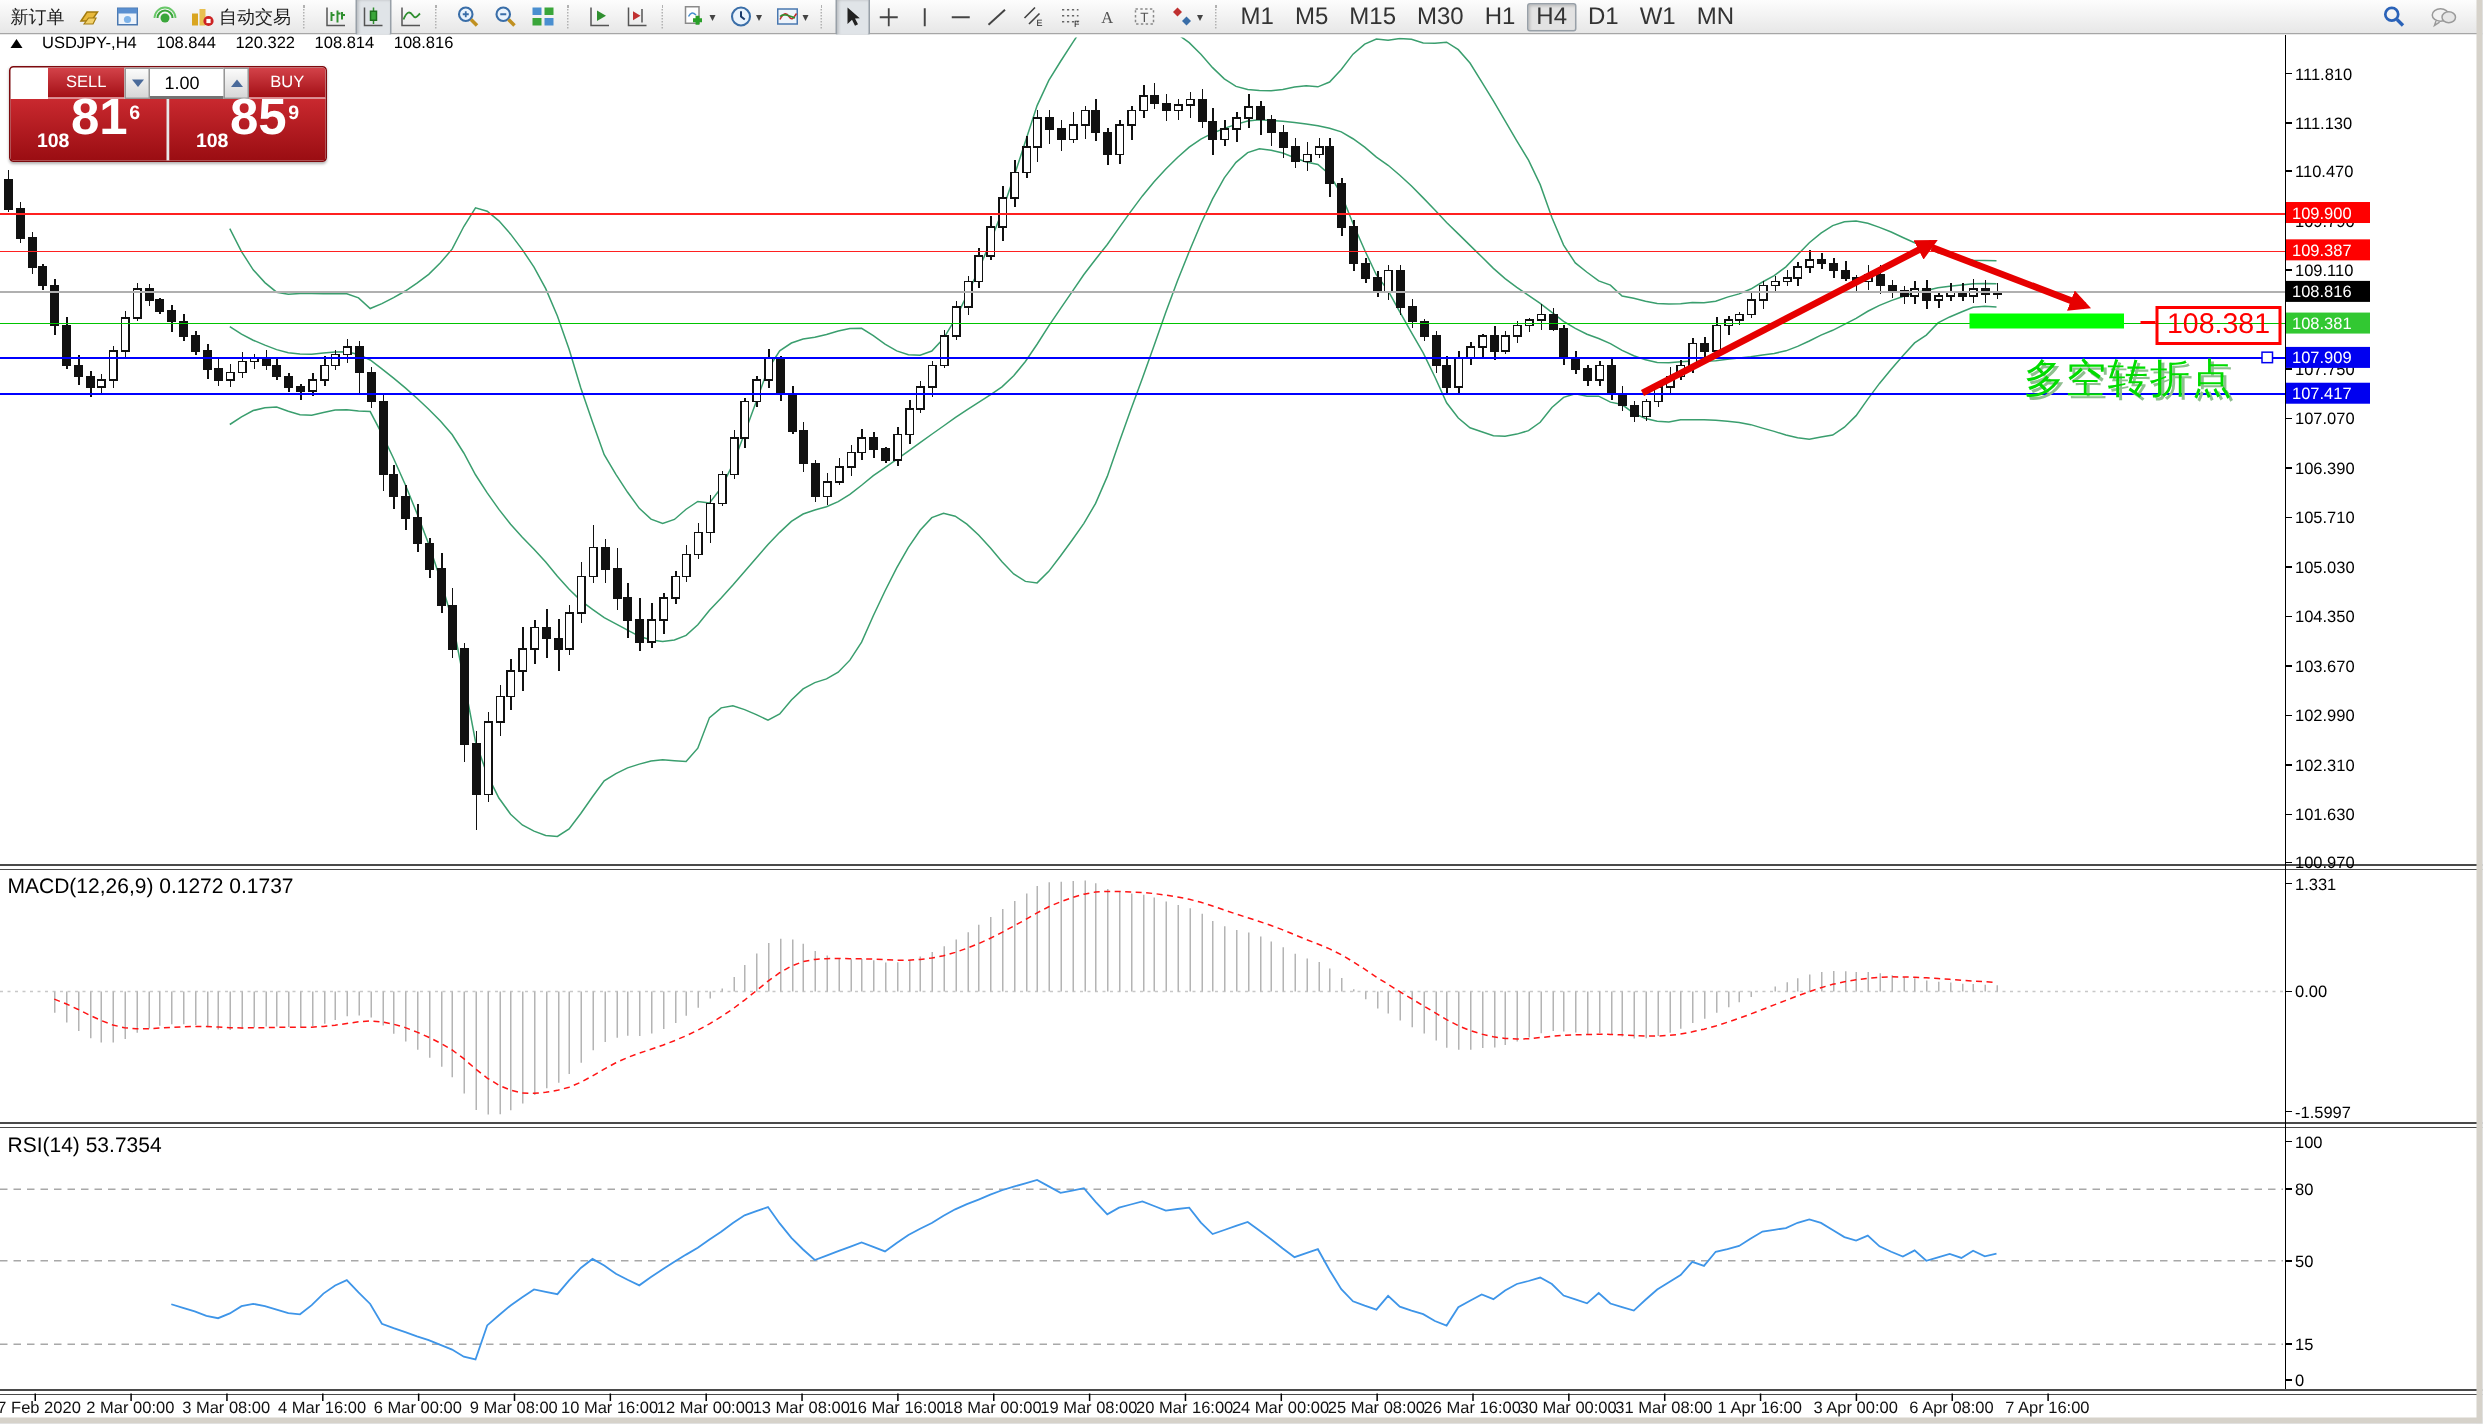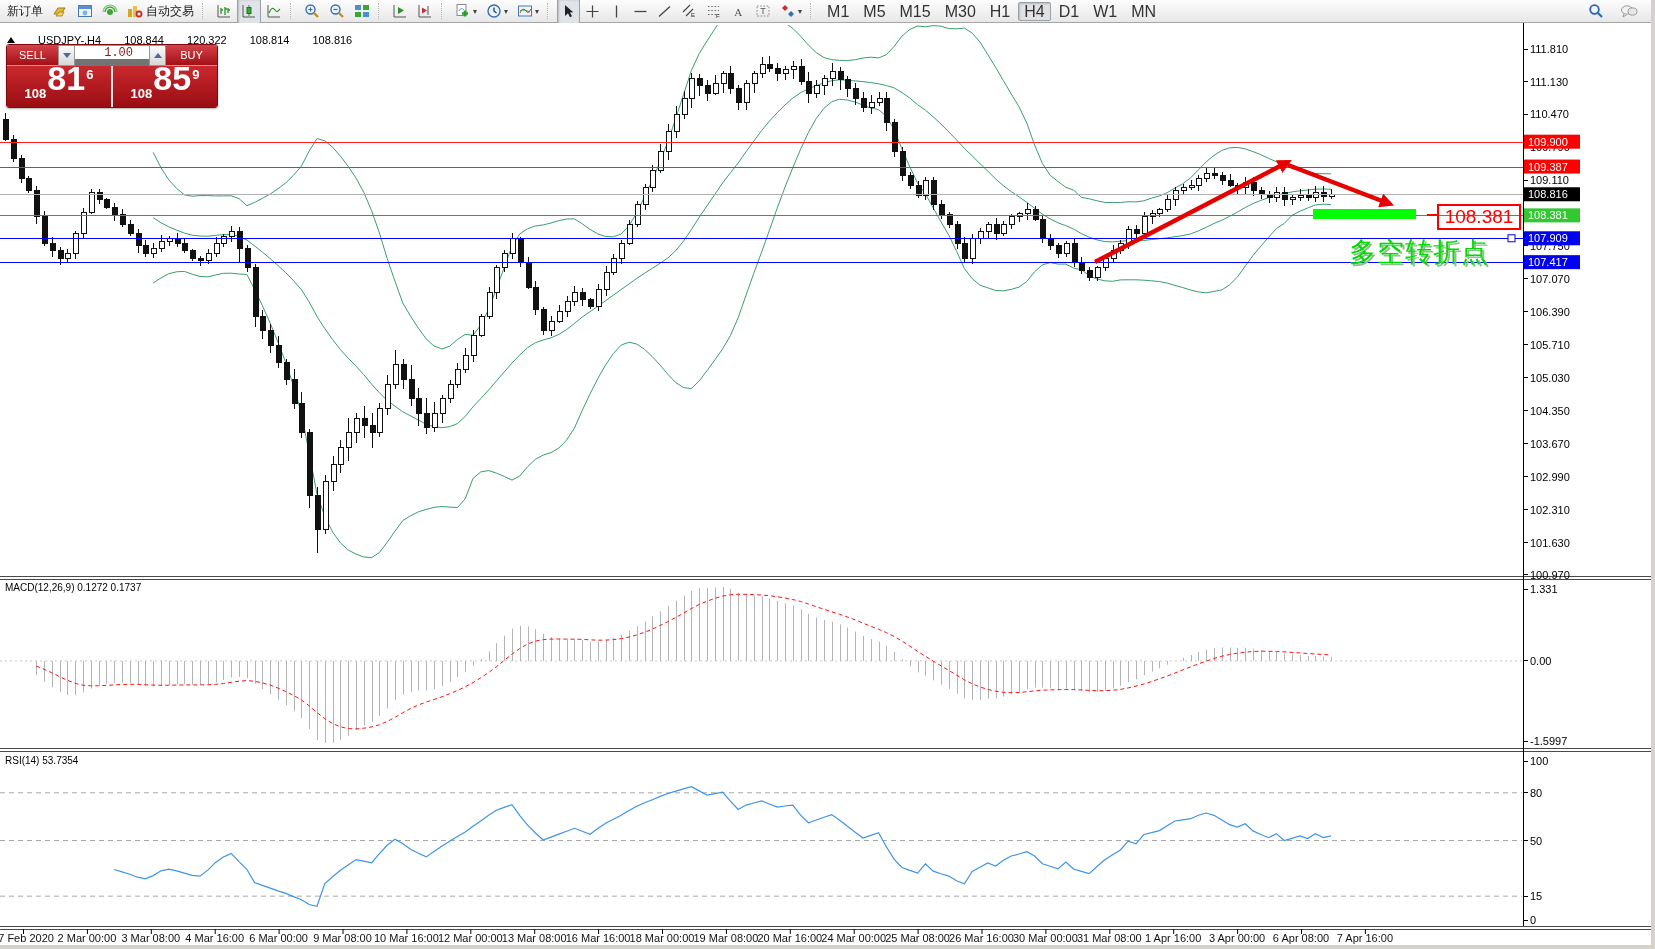--- a/index.html
+++ b/index.html
@@ -12,43 +12,43 @@
   .tb-btn.txt{font-size:12px;color:#1a1a1a;}
   .tb-btn.pressed{border:1px solid #98a0a8;background:#e0e4e8;box-shadow:inset 1px 1px 2px rgba(0,0,0,.18);}
   .tb-sep{width:4px;height:16px;border-left:1px dotted #b2b2b2;margin:0 4px 0 3px;}
   .caret{font-size:8px;color:#444;margin-left:2px;}
   .tf-btn{height:19px;border:1px solid transparent;background:transparent;font-size:16px;color:#333;padding:0 5px;margin:0 1px;border-radius:2px;font-family:inherit;}
   .tf-btn.active{border:1px solid #98a0a8;background:#e2e2e2;box-shadow:inset 1px 1px 2px rgba(0,0,0,.18);}
   .tb-right{margin-left:auto;display:flex;align-items:center;gap:8px;padding-right:10px;}
   
   .chart-region{position:absolute;top:23px;left:0;width:1655px;height:926px;background:#fff;}
   .chart-region svg{position:absolute;top:0;left:0;}
-  .symbol-bar{position:absolute;left:7px;top:11px;display:flex;align-items:center;gap:23px;font-size:11px;color:#000;}
+  .symbol-bar{position:absolute;left:7px;top:0;display:flex;align-items:center;gap:13px;font-size:11px;color:#000;}
   .tri-up{width:0;height:0;border-left:4px solid transparent;border-right:4px solid transparent;border-bottom:6px solid #000;}
   
   .trade-panel{position:absolute;left:6px;top:21px;width:210px;border:1px solid #7d0a0e;border-radius:3px;overflow:hidden;
     box-shadow:0 1px 2px rgba(0,0,0,.3);}
-  .tp-row1{display:flex;height:21px;}
+  .tp-row1{display:flex;height:21px;margin-left:25px;}
   .sell-btn,.buy-btn{width:51px;background:linear-gradient(#d4434a,#a30f15);color:#fff;font-size:11px;border:none;
     border-bottom:1px solid #e09095;font-family:inherit;}
   .vol-box{flex:1;display:flex;background:#e8e8e8;}
   .vol-step{width:17px;background:linear-gradient(#fbfbfb,#d7d7d7);border:1px solid #979797;display:flex;align-items:center;justify-content:center;padding:0;}
   .vol-step i{display:block;width:0;height:0;border-left:4px solid transparent;border-right:4px solid transparent;}
   .vol-step .dn{border-top:5px solid #4a6a9a;}
   .vol-step .up{border-bottom:5px solid #4a6a9a;}
-  .vol-val{flex:1;background:#fff;border-top:1px solid #979797;border-bottom:7px solid #737373;font-size:12px;color:#7f1d1d;
-    display:flex;align-items:center;justify-content:flex-end;padding-right:16px;font-family:Liberation Mono, monospace;}
+  .vol-val{flex:1;background:#fff;border-top:1px solid #979797;border-bottom:2px solid #737373;font-size:12px;color:#000000;
+    display:flex;align-items:center;justify-content:flex-end;padding-right:16px;}
   .tp-row2{display:flex;height:41px;background:#a30f15;}
   .tp-price{flex:1;display:flex;align-items:flex-end;justify-content:center;color:#fff;
     background:linear-gradient(#c9292f,#9a0d12);padding-bottom:4px;cursor:default;}
   .tp-price .sm{font-size:13px;font-weight:bold;margin-bottom:2px;}
   .tp-price .big{font-size:34px;font-weight:bold;line-height:26px;margin:12px 1px;}
   .tp-price .sup{font-size:13px;font-weight:bold;align-self:flex-start;margin-top:1px;}
   .tp-div{width:2px;background:#e8e8e8;}
-  .ind-label{position:absolute;left:5px;font-size:10px;color:#000;}
+  .ind-label{position:absolute;left:5px;font-size:14px;color:#000;}
   .ind-label.macd{top:559px;}
   .ind-label.rsi{top:732px;}
   
   .price-note{position:absolute;left:1437px;top:181px;width:80px;height:22px;border:2px solid #ff0000;color:#ff0000;
     font-size:19px;line-height:21px;text-align:center;background:rgba(255,255,255,.0);}
   .cn-note{position:absolute;left:1349px;top:211px;font-size:27px;font-weight:normal;color:#00dc00;
     text-shadow:2px 2px 0 #8fbf8f;letter-spacing:1px;white-space:nowrap;}
   .right-edge{position:absolute;right:0;top:0;width:4px;height:949px;background:#d6d2ca;}
   .bottom-edge{position:absolute;left:0;bottom:0;width:1655px;height:4px;background:#d6d2ca;}
   .icon-svg{display:block;}

